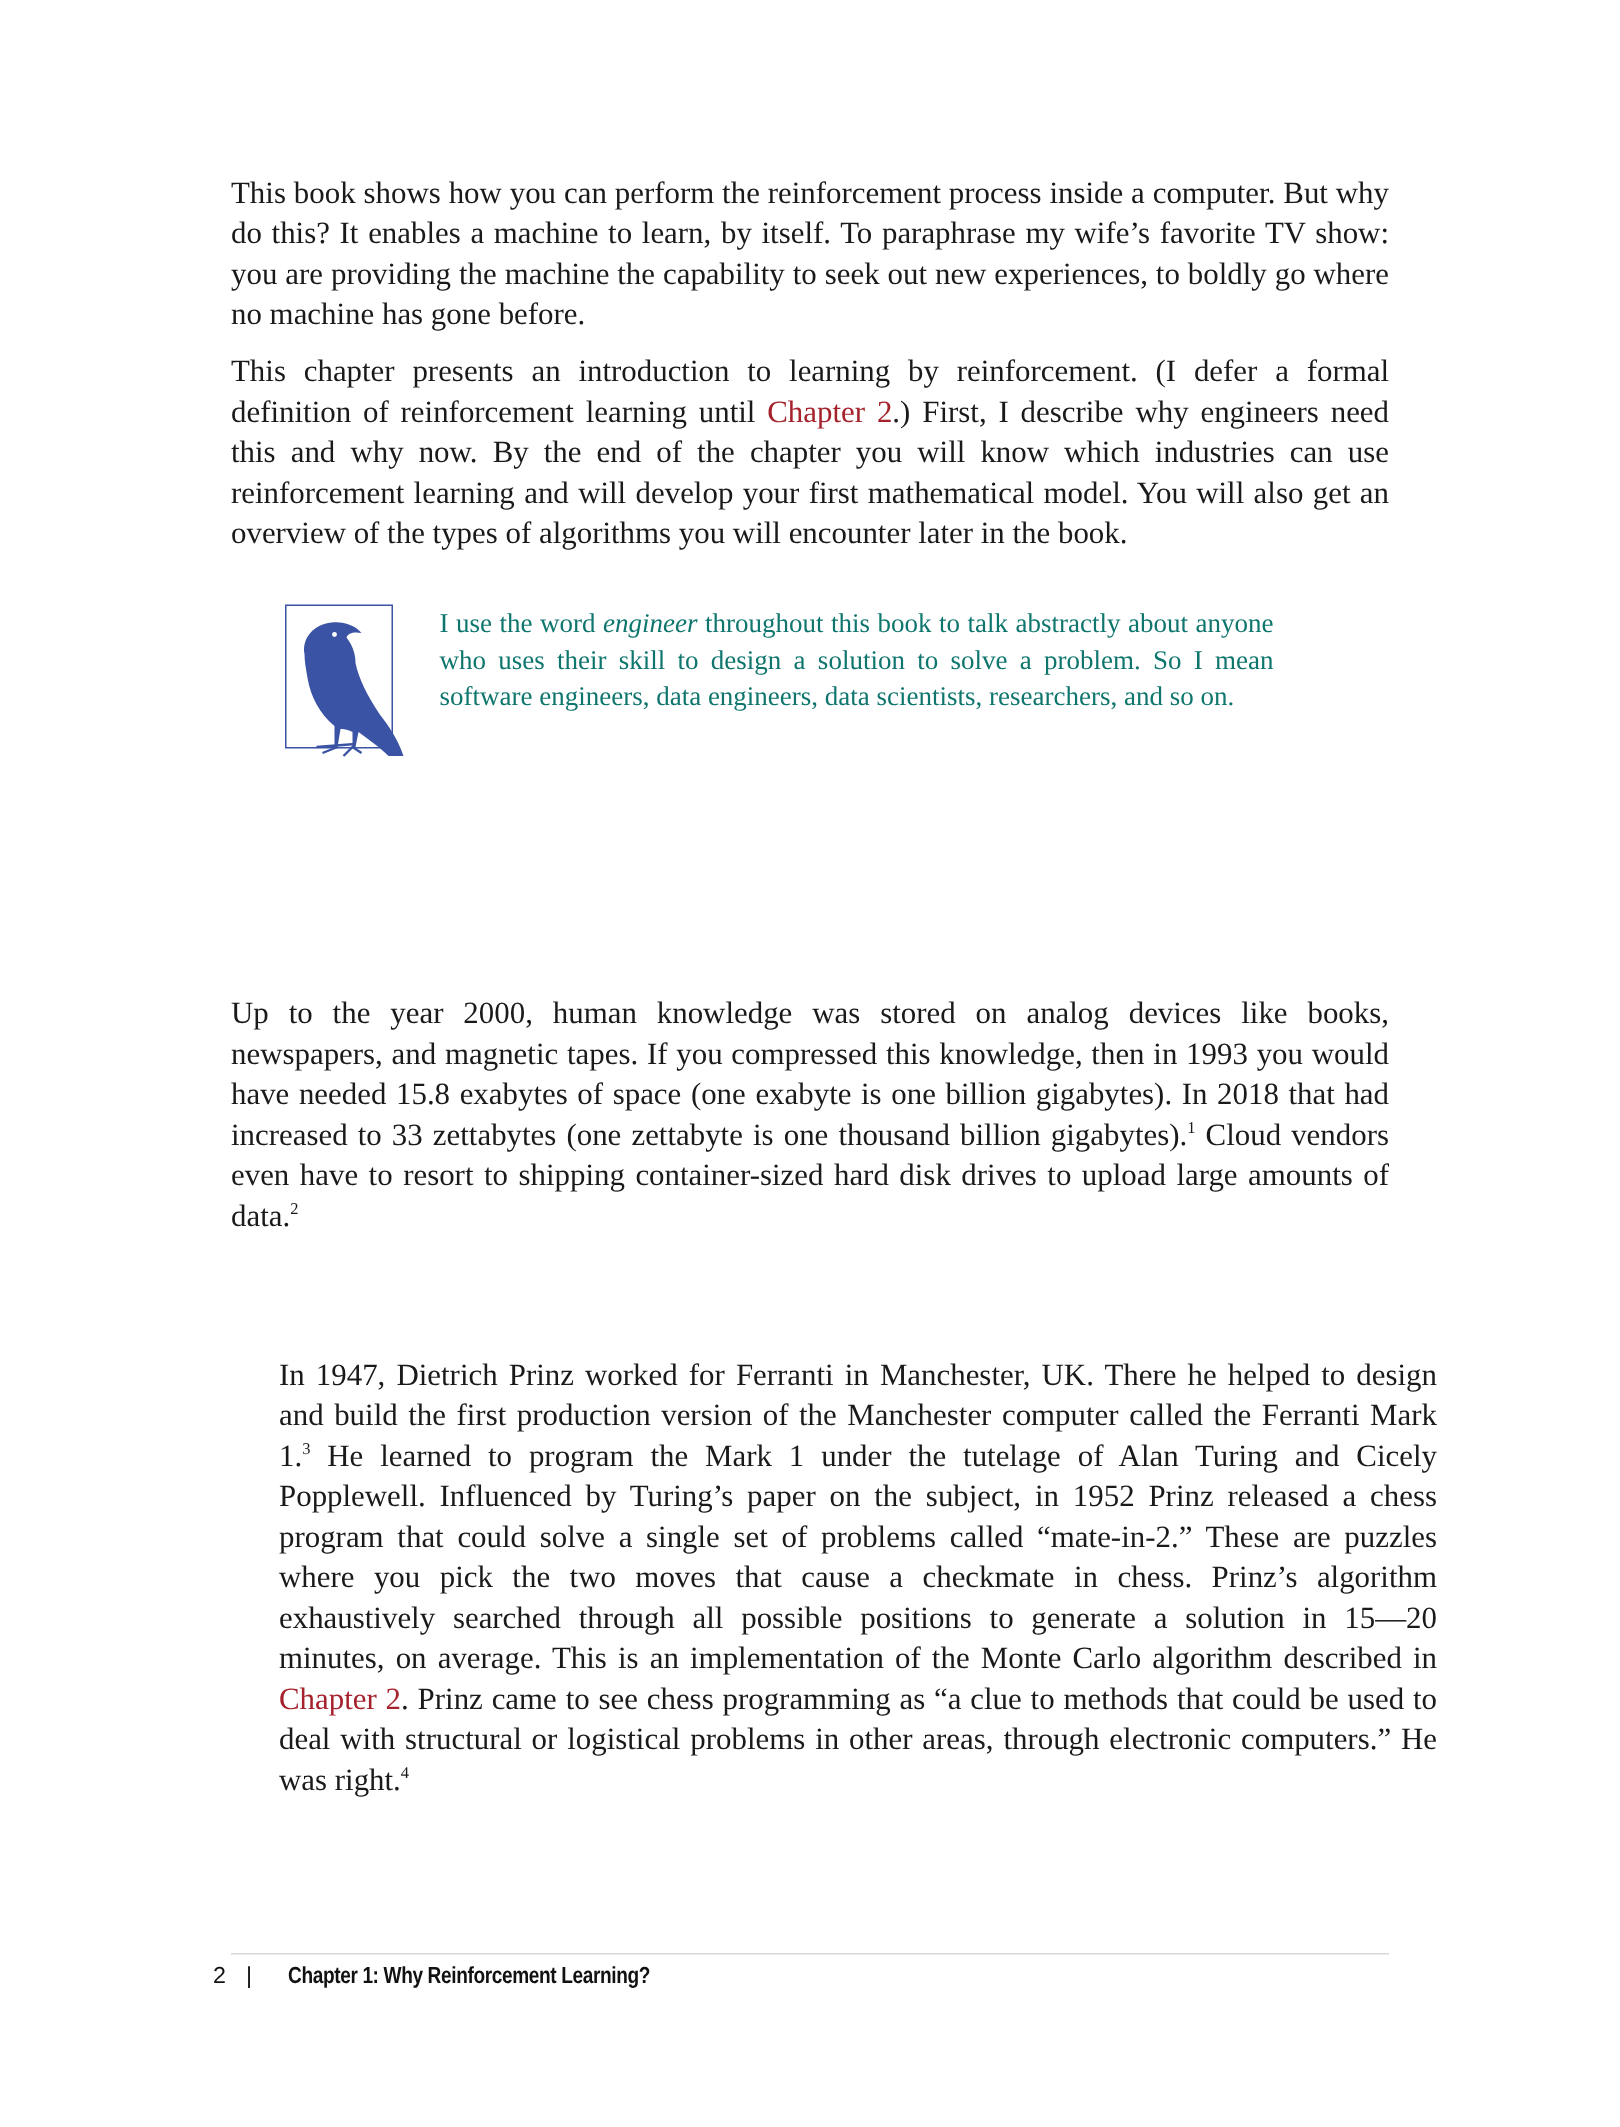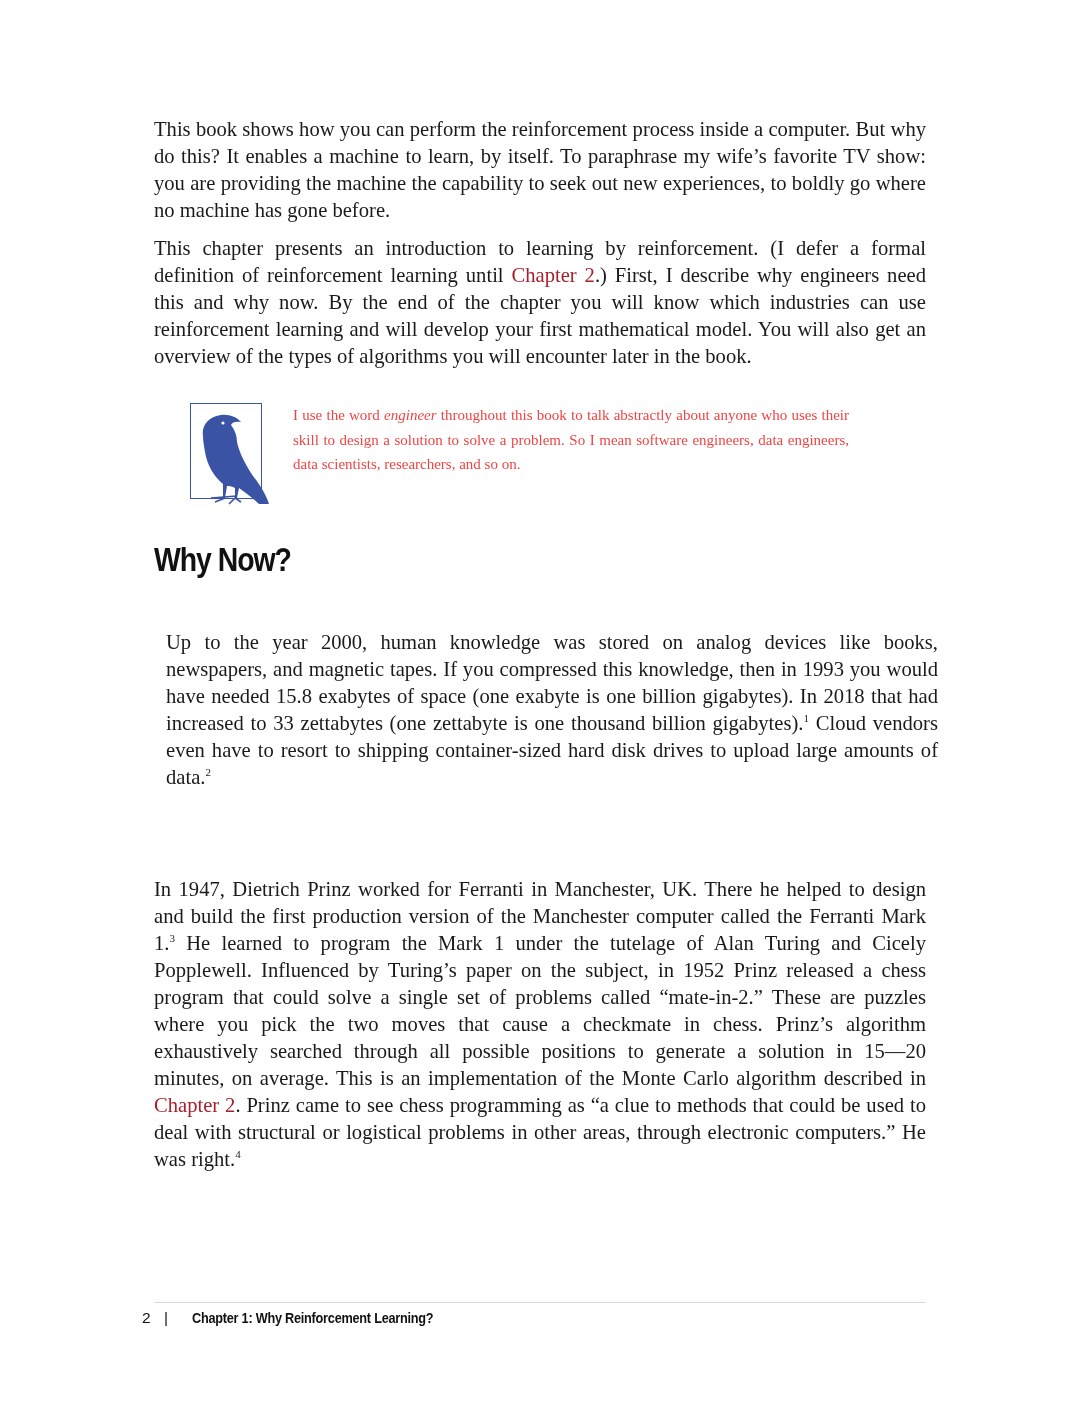--- a/index.html
+++ b/index.html
@@ -28,22 +28,22 @@
     transform-origin: left center;
   }
   .note { position: absolute; left: 190px; top: 403px; width: 680px; height: 100px; }
   .note-icon {
     position: absolute; left: 0; top: 0; width: 72px; height: 96px;
     border: 1px solid #3b53a4; box-sizing: border-box; background: #fff;
   }
   .note-icon svg { position: absolute; left: -2px; top: 2px; }
   .note-text {
     position: absolute; left: 103px; top: 0; width: 556px;
-    font-family: "Liberation Serif", serif; font-size: 15px; line-height: 24.5px;
-    color: #ef4444; text-align: justify;
+    font-family: "Liberation Serif", serif; font-size: 18px; line-height: 24.5px;
+    color: #0f766e; text-align: justify;
   }
   .note-text p { margin: 0; }
   .footer-rule { position: absolute; left: 154px; top: 1302px; width: 772px; height: 1px; background: #d8d8d8; }
   .footer {
     position: absolute; left: 142px; top: 1309px;
     font-family: "Liberation Sans", sans-serif; font-size: 15.5px; color: #111;
     white-space: nowrap;
   }
   .footer .pnum { display: inline-block; width: 22px; }
   .footer .sep { display: inline-block; width: 28px; }
@@ -68,31 +68,28 @@
         <path fill="#3b53a4" d="M14 30 C12 20 20 10 32 9 C40 8 48 11 52 16 C47 15 43 16 42 19 C46 24 48 30 48 36 C50 46 56 58 64 70 C70 78 76 86 80 98 L70 98 C64 92 58 88 50 82 L48 92 L46 92 L46 82 C42 80 40 80 38 80 L36 92 L34 92 L34 78 C24 70 18 58 16 46 C15 40 14 35 14 30 Z"></path>
         <circle cx="34" cy="17" r="1.6" fill="#fff"></circle>
         <path stroke="#3b53a4" stroke-width="1.6" fill="none" d="M22 92 L48 90 M26 96 L36 92 M40 98 L46 92 L52 96"></path>
       </svg>
     </div>
     <div class="note-text">
       <p><span>I use the word </span><em>engineer</em><span> throughout this book to talk abstractly about anyone who uses their skill to design a solution to solve a problem. So I mean software engineers, data engineers, data scien­tists, researchers, and so on.</span></p>
     </div>
   </div>
 
-  <div class="text-col" style="top:541px;">
-    <h2 class="section">Why Now?</h2>
-  </div>
 
 
-  <div class="text-col" style="top:629px;margin-left:12px;">
+  <div class="text-col" style="top:663px;">
     <p class="body"><span>Up to the year 2000, human knowledge was stored on analog devices like books, newspapers, and magnetic tapes. If you compressed this knowledge, then in 1993 you would have needed 15.8 exabytes of space (one exabyte is one billion gigabytes). In 2018 that had increased to 33 zettabytes (one zettabyte is one thousand billion giga­bytes).</span><sup class="fn">1</sup><span> Cloud vendors even have to resort to shipping container-sized hard disk drives to upload large amounts of data.</span><sup class="fn">2</sup></p>
   </div>
 
 
-  <div class="text-col" style="top:876px;">
+  <div class="text-col" style="top:904px;margin-left:32px;">
     <p class="body"><span>In 1947, Dietrich Prinz worked for Ferranti in Manchester, UK. There he helped to design and build the first production version of the Manchester computer called the Ferranti Mark 1.</span><sup class="fn">3</sup><span> He learned to program the Mark 1 under the tutelage of Alan Turing and Cicely Popplewell. Influenced by Turing’s paper on the subject, in 1952 Prinz released a chess program that could solve a single set of problems called “mate-in-2.” These are puzzles where you pick the two moves that cause a checkmate in chess. Prinz’s algorithm exhaustively searched through all possible positions to gener­ate a solution in 15—20 minutes, on average. This is an implementation of the Monte Carlo algorithm described in </span><a class="link">Chapter 2</a><span>. Prinz came to see chess programming as “a clue to methods that could be used to deal with structural or logistical problems in other areas, through electronic computers.” He was right.</span><sup class="fn">4</sup></p>
   </div>
 
   <div class="footer-rule"></div>
   <div class="footer">
     <span class="pnum">2</span><span class="sep">|</span><span class="title">Chapter 1: Why Reinforcement Learning?</span>
   </div>
 
 </div>
 

